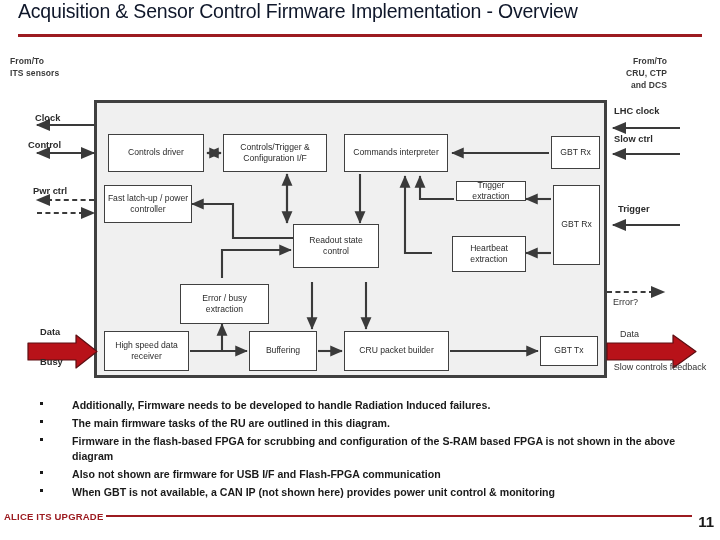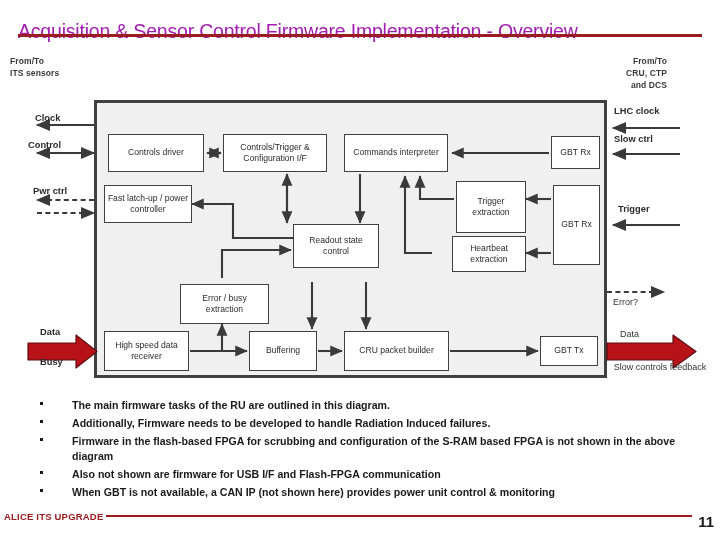--- a/index.html
+++ b/index.html
@@ -7,22 +7,22 @@
     width:720px;height:540px;
     background:#ffffff;
     font-family:"Liberation Sans", sans-serif;
     overflow:hidden;
     position:relative;
   }
   #stage{position:absolute;left:0;top:0;width:720px;height:540px;}
 
   
   .title{
-    position:absolute;left:18px;top:20px;width:684px;
-    font-size:19.5px;color:#a21caf;font-weight:400;
+    position:absolute;left:18px;top:0;width:684px;
+    font-size:19.5px;color:#0f172a;font-weight:400;
     letter-spacing:-0.2px;white-space:nowrap;
   }
   .title-rule{
     position:absolute;left:18px;top:34px;width:684px;height:3px;
     background:#9c1b20;
   }
 
   
   .corner-cap{
     position:absolute;font-size:8.5px;font-weight:bold;color:#3a3a3a;
@@ -196,21 +196,21 @@
   </div>
 
   <div class="blk" style="left:551px;top:136px;width:49px;height:33px;">
     <span>GBT Rx</span>
   </div>
 
   <div class="blk" style="left:104px;top:185px;width:88px;height:38px;">
     <span>Fast latch-up / power controller</span>
   </div>
 
-  <div class="blk" style="left:456px;top:181px;width:70px;height:52px;">
+  <div class="blk" style="left:456px;top:181px;width:70px;height:20px;">
     <span>Trigger extraction</span>
   </div>
 
   <div class="blk" style="left:553px;top:185px;width:47px;height:80px;">
     <span>GBT Rx</span>
   </div>
 
   <div class="blk" style="left:293px;top:224px;width:86px;height:44px;">
     <span>Readout state control</span>
   </div>
@@ -235,25 +235,25 @@
     <span>CRU packet builder</span>
   </div>
 
   <div class="blk" style="left:540px;top:336px;width:58px;height:30px;">
     <span>GBT Tx</span>
   </div>
 
   <div id="bullets">
     <div class="bullet">
       <span class="dot"></span>
+      <span>Additionally, Firmware needs to be developed to handle Radiation Induced failures.</span>
+    </div>
+    <div class="bullet">
+      <span class="dot"></span>
       <span>The main firmware tasks of the RU are outlined in this diagram.</span>
-    </div>
-    <div class="bullet">
-      <span class="dot"></span>
-      <span>Additionally, Firmware needs to be developed to handle Radiation Induced failures.</span>
     </div>
     <div class="bullet">
       <span class="dot"></span>
       <span>Firmware in the flash-based FPGA for scrubbing and configuration of the S-RAM based FPGA is not shown in the above diagram</span>
     </div>
     <div class="bullet">
       <span class="dot"></span>
       <span>Also not shown are firmware for USB I/F and Flash-FPGA communication</span>
     </div>
     <div class="bullet">

